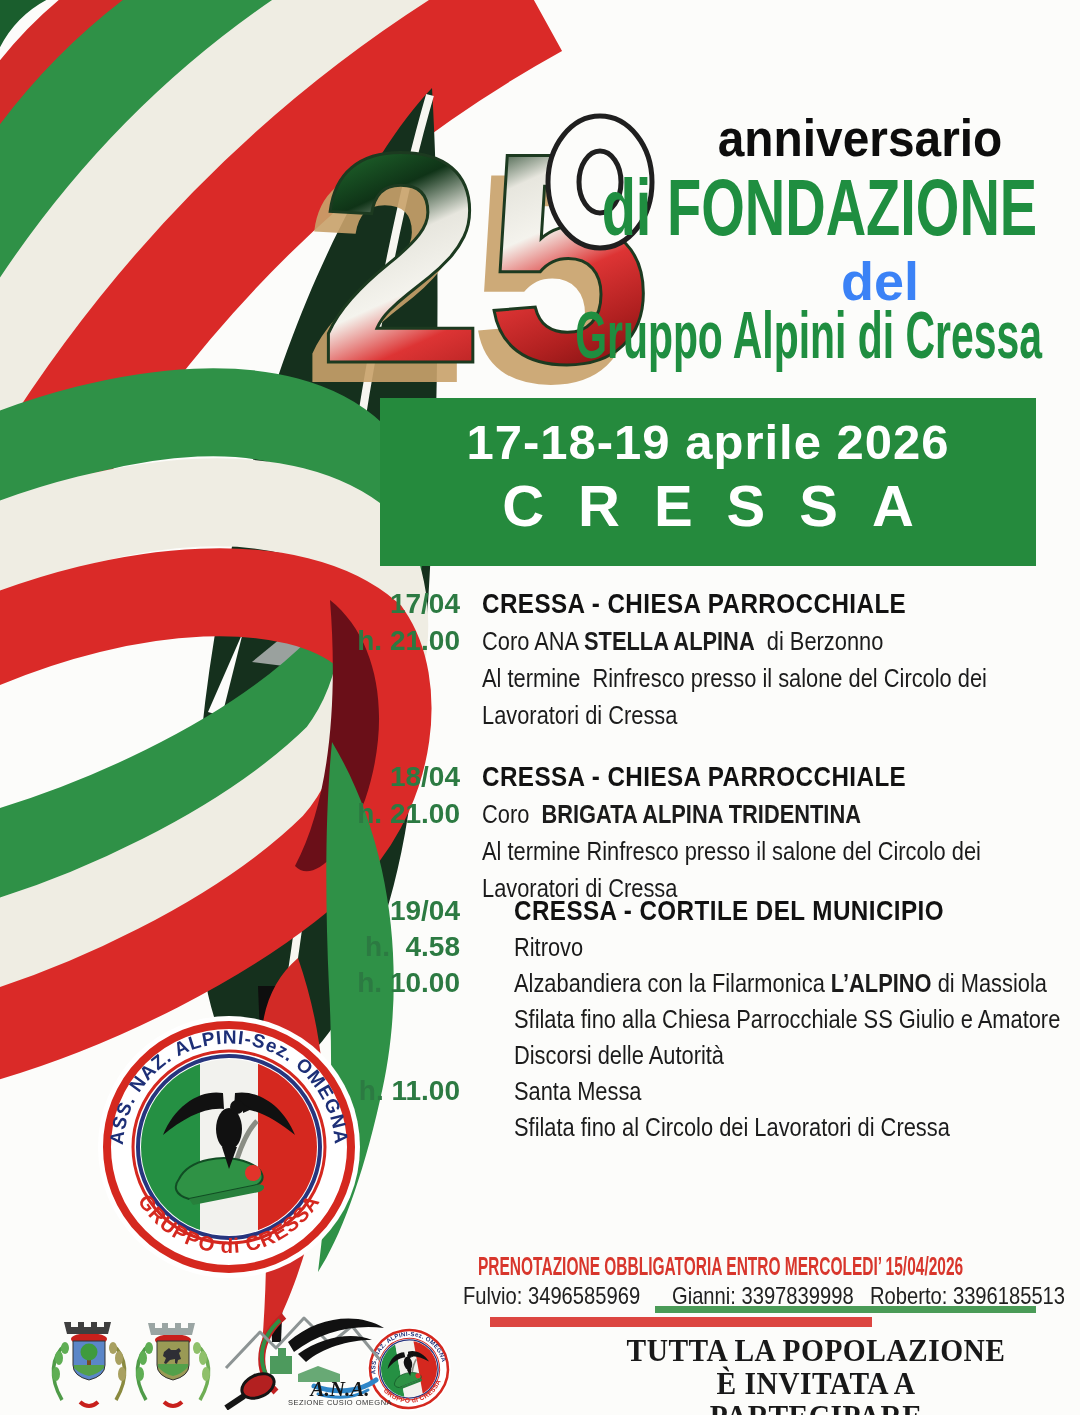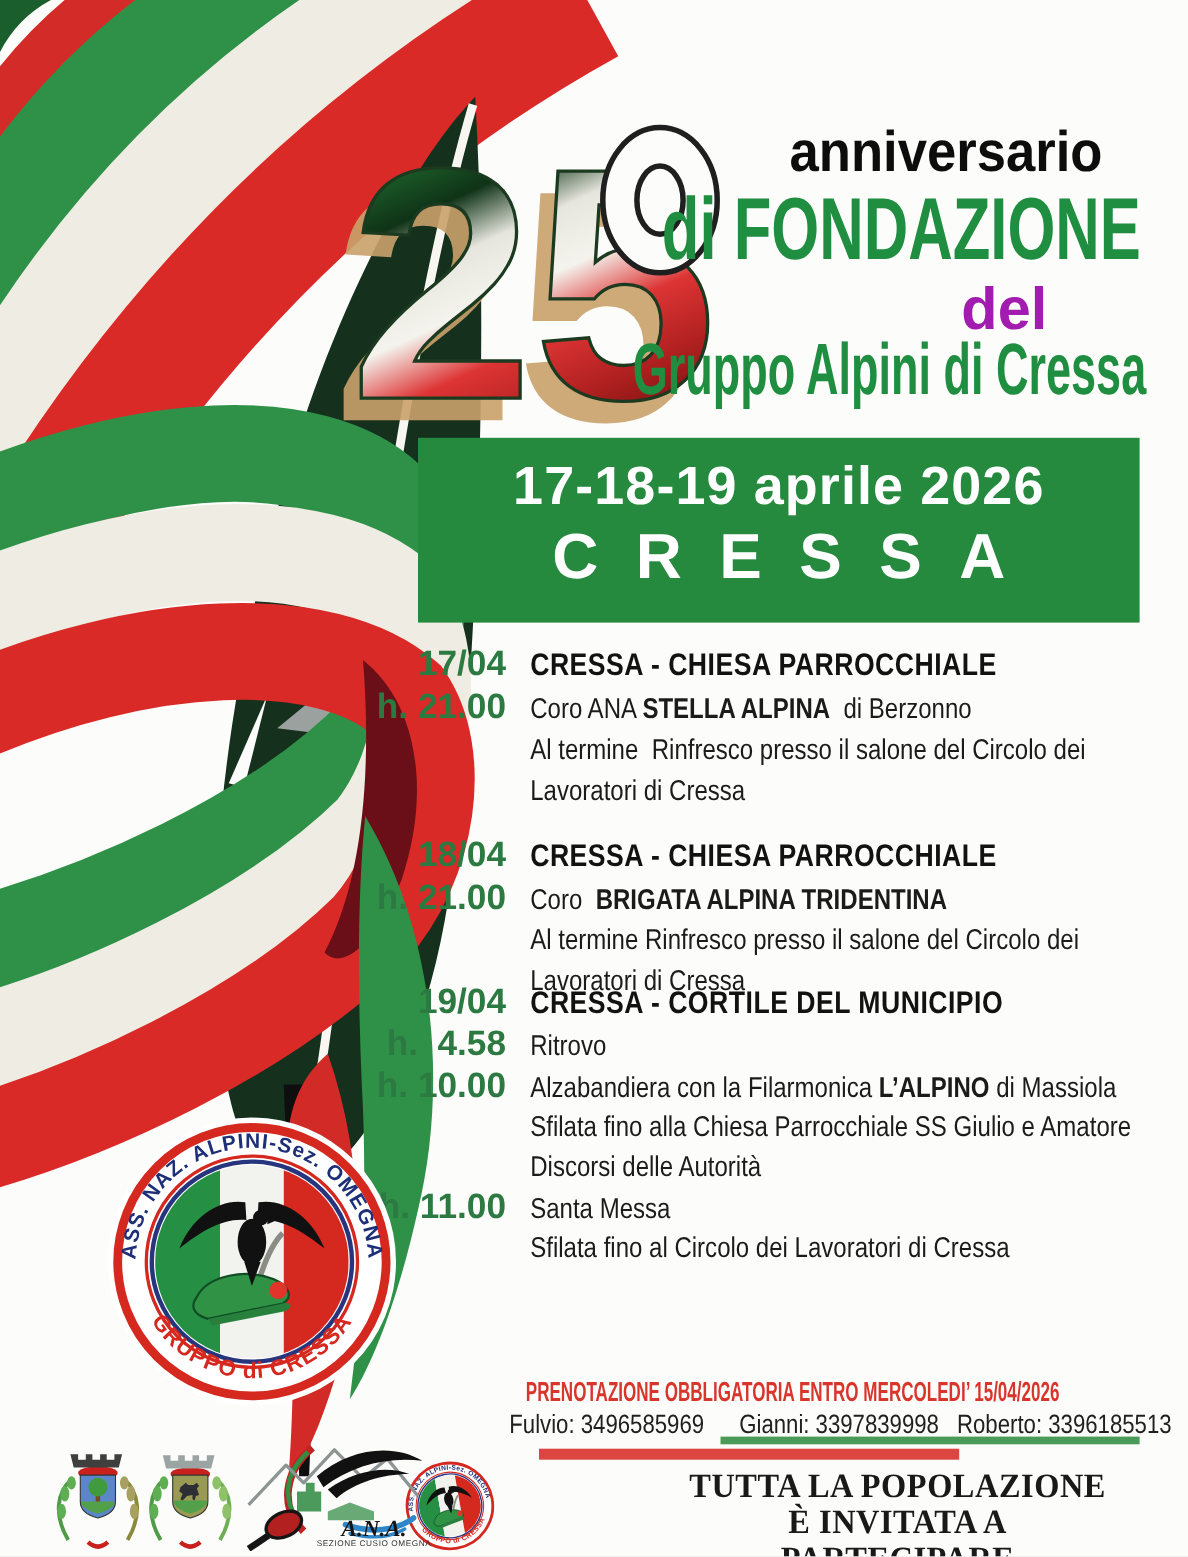--- a/index.html
+++ b/index.html
@@ -4,33 +4,33 @@
 <style>
   html,body{margin:0;padding:0;background:#e8e8e8;}
   .poster{position:relative;width:1080px;height:1415px;background:#fcfcfa;overflow:hidden;
           font-family:"Liberation Sans",sans-serif;margin:0 auto;}
   svg{display:block;}
   
   .hdr-black{position:absolute;right:78px;top:108px;font-size:52px;font-weight:800;color:#0d0d0d;
              transform:scaleX(.92);transform-origin:100% 50%;white-space:nowrap;}
   .hdr-fond{position:absolute;right:43px;top:168px;font-size:80px;font-weight:700;color:#1f8e40;
             transform:scaleX(.70);transform-origin:100% 50%;white-space:nowrap;line-height:1;}
-  .hdr-del{position:absolute;right:128px;top:254px;font-size:54px;font-weight:700;color:#a21caf;line-height:1;}
+  .hdr-del{position:absolute;right:161px;top:254px;font-size:54px;font-weight:700;color:#3b82f6;line-height:1;}
   .hdr-gruppo{position:absolute;right:38px;top:302px;font-size:66px;font-weight:700;color:#1f8e40;
               transform:scaleX(.62);transform-origin:100% 50%;white-space:nowrap;line-height:1;}
   
   .banner{position:absolute;left:380px;top:398px;width:656px;height:168px;background:#258a3d;
           color:#ffffff;text-align:center;z-index:2;}
   .banner .dates{margin-top:18px;font-size:49px;font-weight:700;letter-spacing:1px;line-height:1.1;}
   .banner .town{margin-top:6px;font-size:58px;font-weight:700;letter-spacing:34px;padding-left:34px;line-height:1.05;}
   
   .entry{position:absolute;left:340px;width:712px;z-index:3;}
   .row{display:flex;align-items:baseline;line-height:37px;}
-  .e3 .row{line-height:36px;}
-  .time{width:120px;text-align:right;font-weight:700;font-size:32px;color:#2c7a42;white-space:pre;flex:none;}
+  .e3 .row{line-height:36px;gap:32px;}
+  .time{width:120px;text-align:right;font-weight:700;font-size:28px;color:#2c7a42;white-space:pre;flex:none;}
   .txt{margin-left:22px;font-size:26px;color:#1b1b1b;white-space:pre;
        transform:scaleX(.84);transform-origin:0 60%;}
   .txt .bb{font-weight:700;}
   .title{margin-left:22px;font-size:28.5px;font-weight:800;color:#121212;letter-spacing:.5px;white-space:pre;
          transform:scaleX(.85);transform-origin:0 60%;}
   .warn{position:absolute;left:478px;top:1252px;font-size:25px;font-weight:700;color:#d8362c;white-space:pre;
         transform:scaleX(.62);transform-origin:0 50%;z-index:3;}
   .contact{position:absolute;top:1282px;font-size:24px;color:#202020;white-space:pre;
            transform:scaleX(.84);transform-origin:0 50%;z-index:3;}
   

